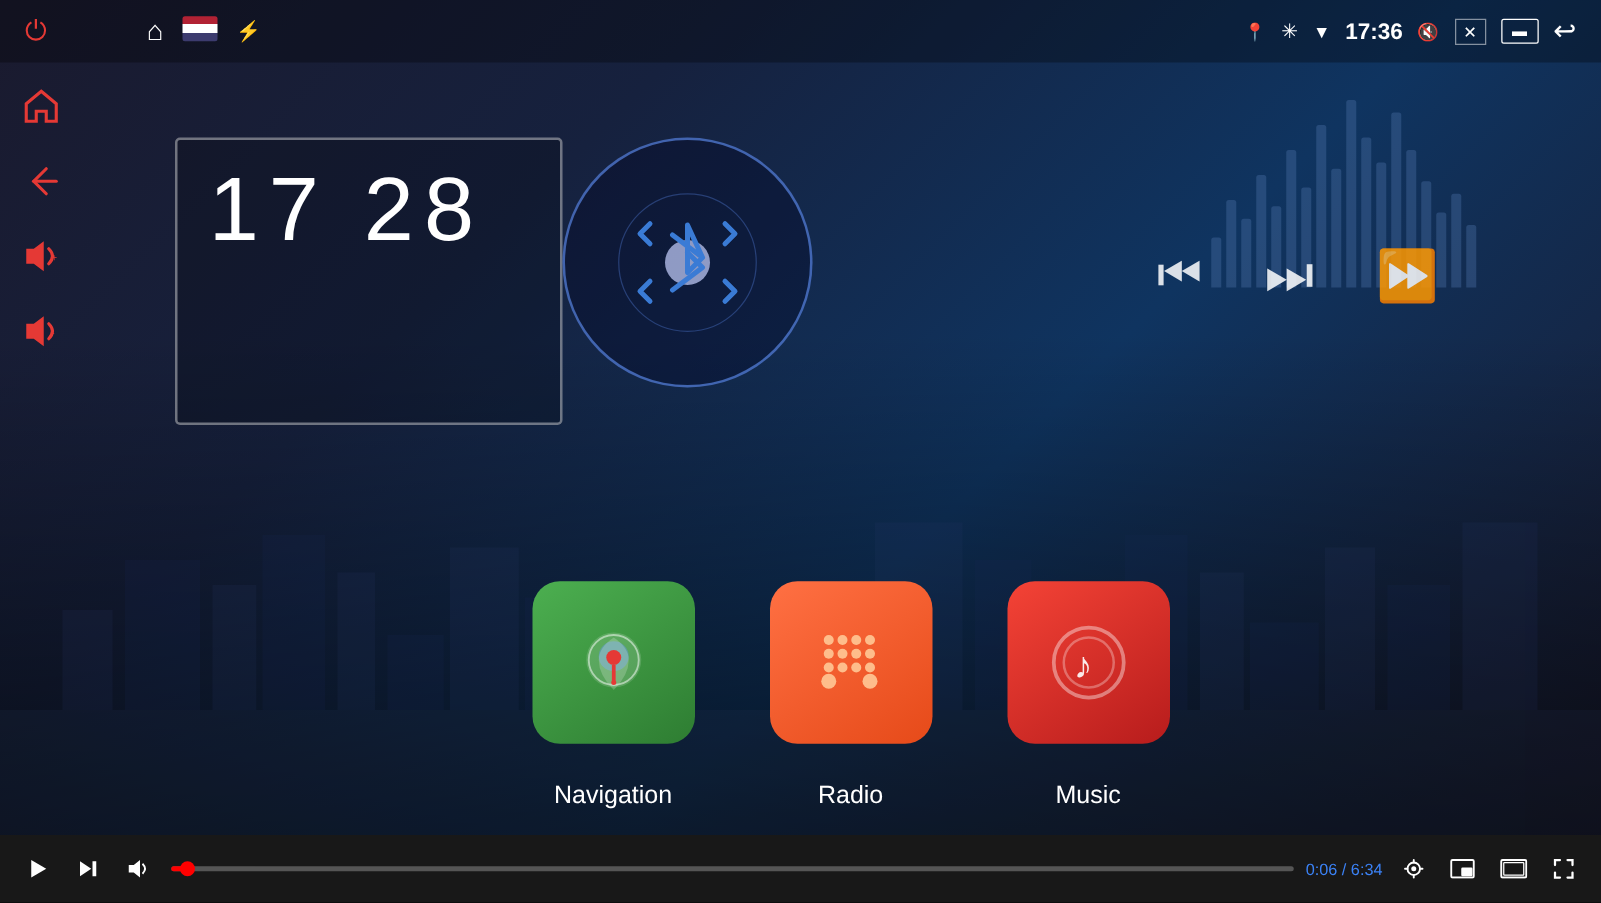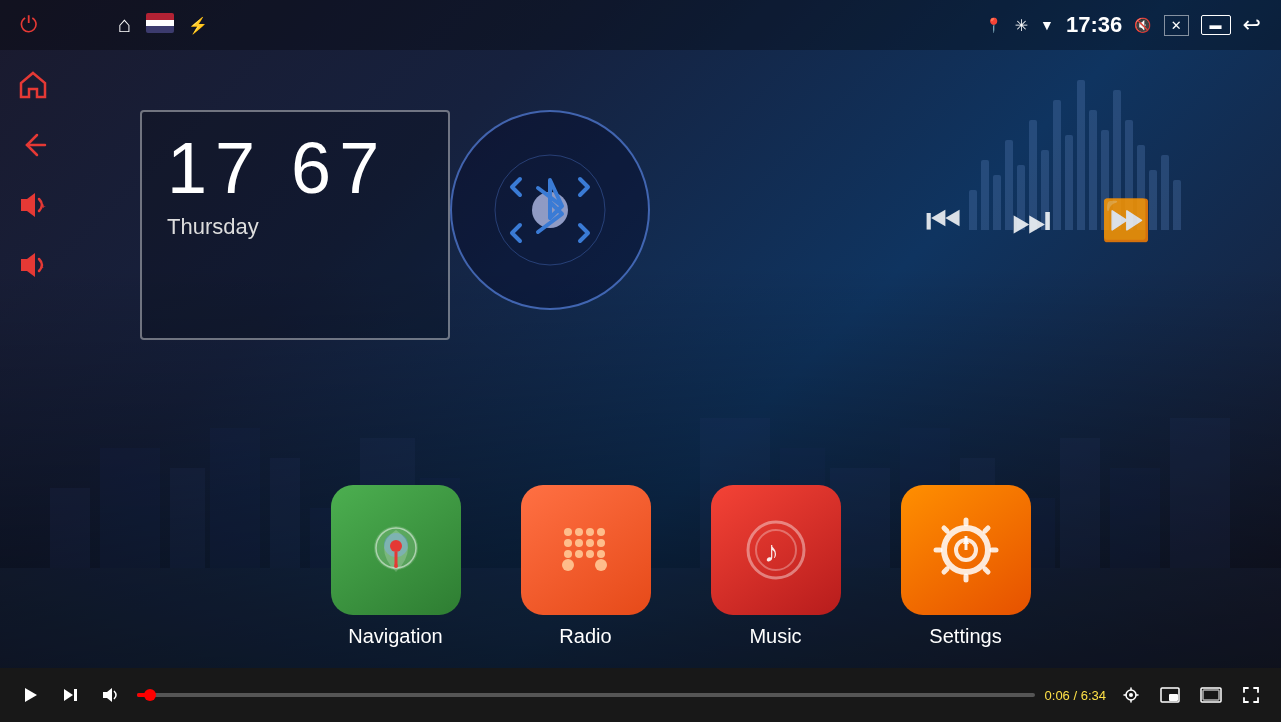--- a/index.html
+++ b/index.html
@@ -81,21 +81,21 @@
 
     .status-right {
       display: flex;
       align-items: center;
       gap: 12px;
       color: #fff;
       font-size: 14px;
     }
 
     .status-time {
-      font-size: 22px;
+      font-size: 18px;
       font-weight: bold;
       color: #fff;
       text-align: right;
     }
 
     
     #sidebar {
       position: absolute;
       left: 0;
       top: 50px;
@@ -220,20 +220,21 @@
     .app-icon.nav-icon { background: linear-gradient(145deg, #4caf50, #2e7d32); }
     .app-icon.radio-icon { background: linear-gradient(145deg, #ff7043, #e64a19); }
     .app-icon.music-icon { background: linear-gradient(145deg, #f44336, #b71c1c); }
     .app-icon.bt-icon { background: linear-gradient(145deg, #42a5f5, #1565c0); }
     .app-icon.settings-icon { background: linear-gradient(145deg, #ff8f00, #e65100); }
 
     .app-label {
       color: #fff;
       font-size: 20px;
       text-align: left;
+      margin-top: 20px;
     }
 
     
     #video-controls {
       position: absolute;
       bottom: 0;
       left: 0;
       right: 0;
       height: 54px;
       background: #181818;
@@ -277,21 +278,21 @@
       top: 50%;
       left: 1.5%;
       transform: translate(-50%, -50%);
       width: 12px;
       height: 12px;
       background: #f00;
       border-radius: 50%;
     }
 
     .time-display {
-      color: #fde047;
+      color: #3b82f6;
       font-size: 13px;
       white-space: nowrap;
     }
 
     .vc-right-icons {
       display: flex;
       align-items: center;
       gap: 8px;
     }
 
@@ -414,22 +415,21 @@
       <div class="sidebar-btn">
         <svg viewBox="0 0 32 32" fill="none">
           <polygon points="4,10 4,22 10,22 18,28 18,4 10,10" fill="#e53935"></polygon>
           <path d="M22,10 Q28,16 22,22" stroke="#e53935" stroke-width="2.5" fill="none" stroke-linecap="round"></path>
           <text x="24" y="20" fill="#e53935" font-size="8">-</text>
         </svg>
       </div>
     </div>
 
     <div id="clock-widget">
-      <div class="clock-time">17 67</div>
-      <div class="clock-day">Thursday</div>
+      <div class="clock-time">17 28</div>
     </div>
 
     <div id="bt-circle">
       <svg width="120" height="120" viewBox="0 0 120 120">
 
         <circle cx="60" cy="60" r="55" fill="none" stroke="rgba(100,150,255,0.3)" stroke-width="1"></circle>
 
         <circle cx="60" cy="60" r="18" fill="rgba(200,210,255,0.7)"></circle>
 
         <g stroke="#3a7bd5" stroke-width="4" fill="none" stroke-linecap="round" stroke-linejoin="round">
@@ -497,44 +497,20 @@
           <svg width="80" height="80" viewBox="0 0 80 80">
             <circle cx="40" cy="40" r="28" fill="none" stroke="rgba(255,255,255,0.4)" stroke-width="3"></circle>
             <circle cx="40" cy="40" r="20" fill="none" stroke="rgba(255,255,255,0.3)" stroke-width="2"></circle>
             <text x="28" y="52" font-size="30" fill="rgba(255,255,255,0.9)">♪</text>
           </svg>
         </div>
         <div class="app-label">Music</div>
       </div>
 
 
-      <div class="app-item">
-        <div class="app-icon settings-icon">
-          <svg width="80" height="80" viewBox="0 0 80 80">
-
-            <circle cx="40" cy="40" r="22" fill="none" stroke="rgba(255,255,255,0.85)" stroke-width="6"></circle>
-            <circle cx="40" cy="40" r="10" fill="none" stroke="rgba(255,255,255,0.85)" stroke-width="4"></circle>
-
-            <g stroke="rgba(255,255,255,0.85)" stroke-width="5" stroke-linecap="round">
-              <line x1="40" y1="14" x2="40" y2="10"></line>
-              <line x1="40" y1="66" x2="40" y2="70"></line>
-              <line x1="14" y1="40" x2="10" y2="40"></line>
-              <line x1="66" y1="40" x2="70" y2="40"></line>
-              <line x1="21" y1="21" x2="18" y2="18"></line>
-              <line x1="59" y1="59" x2="62" y2="62"></line>
-              <line x1="21" y1="59" x2="18" y2="62"></line>
-              <line x1="59" y1="21" x2="62" y2="18"></line>
-            </g>
-
-            <line x1="40" y1="26" x2="40" y2="40" stroke="rgba(255,255,255,0.9)" stroke-width="3"></line>
-            <polygon points="40,26 37,34 43,34" fill="rgba(255,255,255,0.9)"></polygon>
-          </svg>
-        </div>
-        <div class="app-label">Settings</div>
-      </div>
 
     </div>
 
   </div>
 
   <div id="video-controls">
     <button class="vc-btn" title="Play">
       <svg width="18" height="18" viewBox="0 0 18 18">
           <polygon points="4,2 16,9 4,16" fill="#fff"></polygon>
         </svg>

